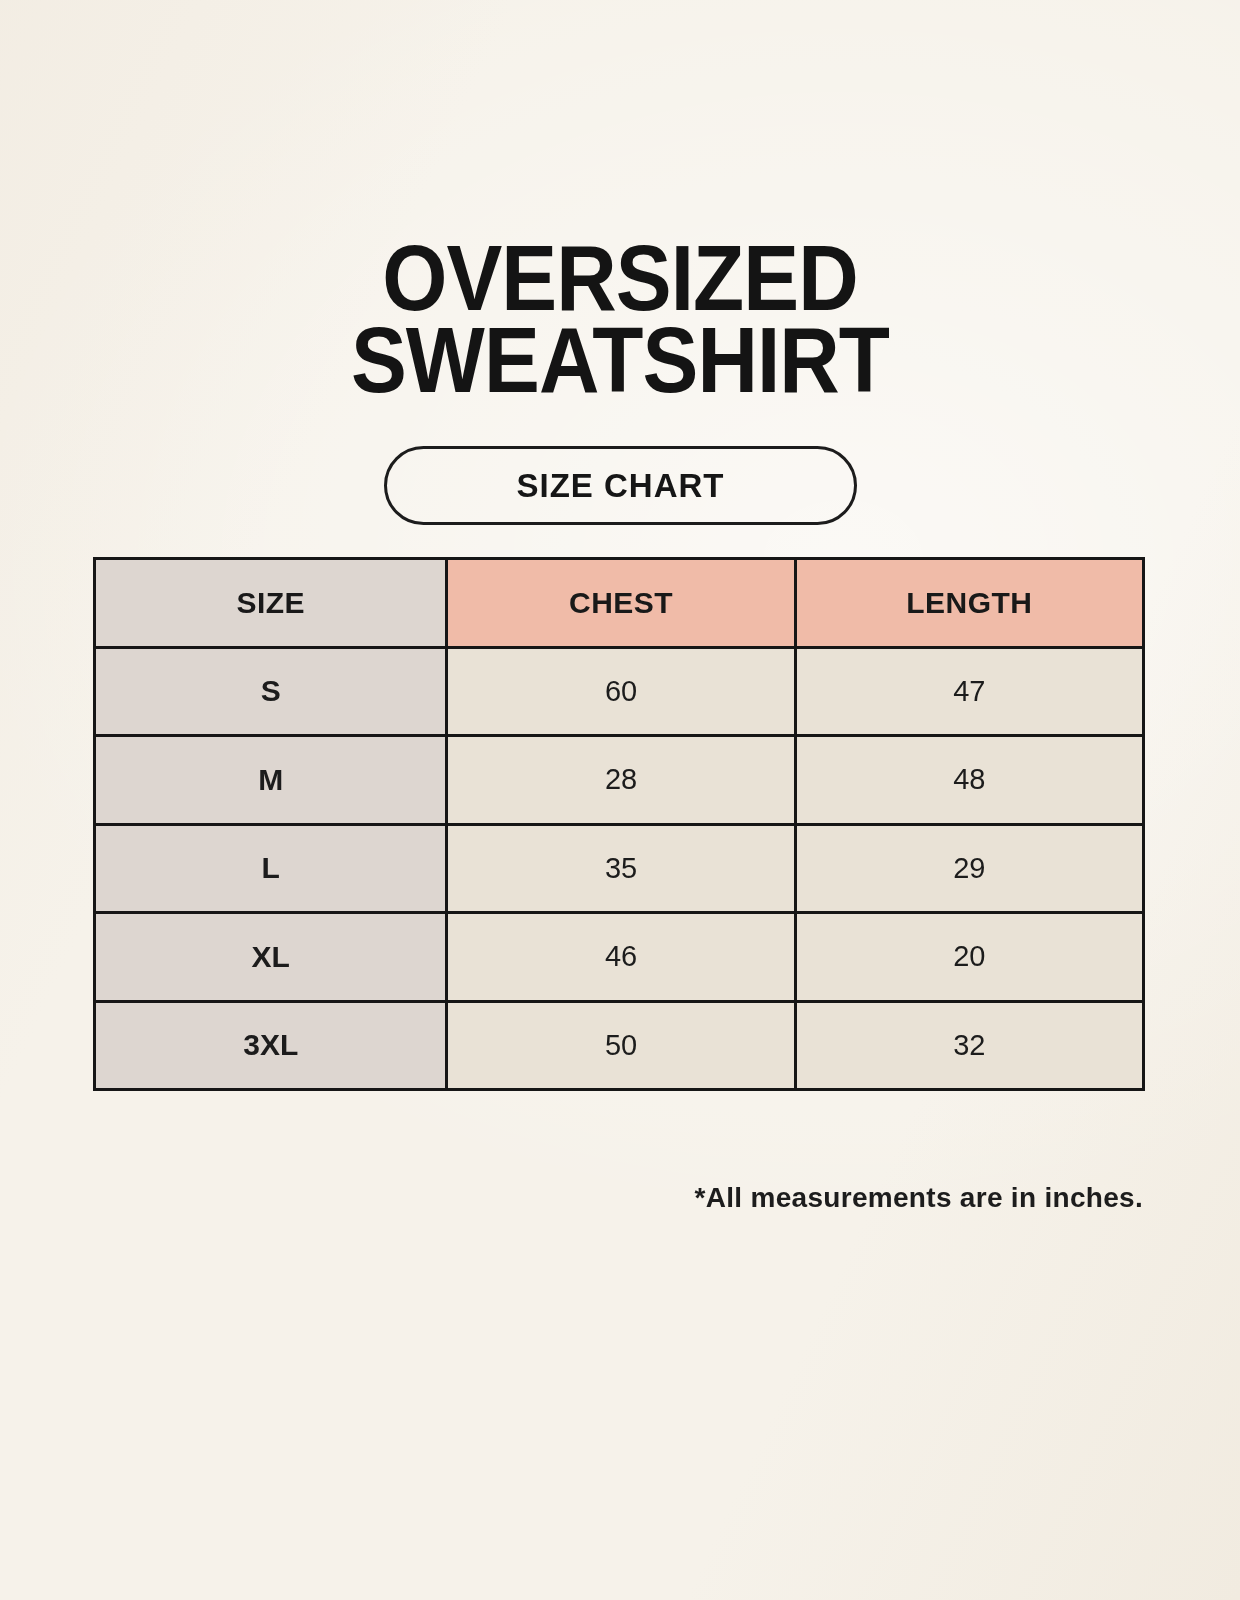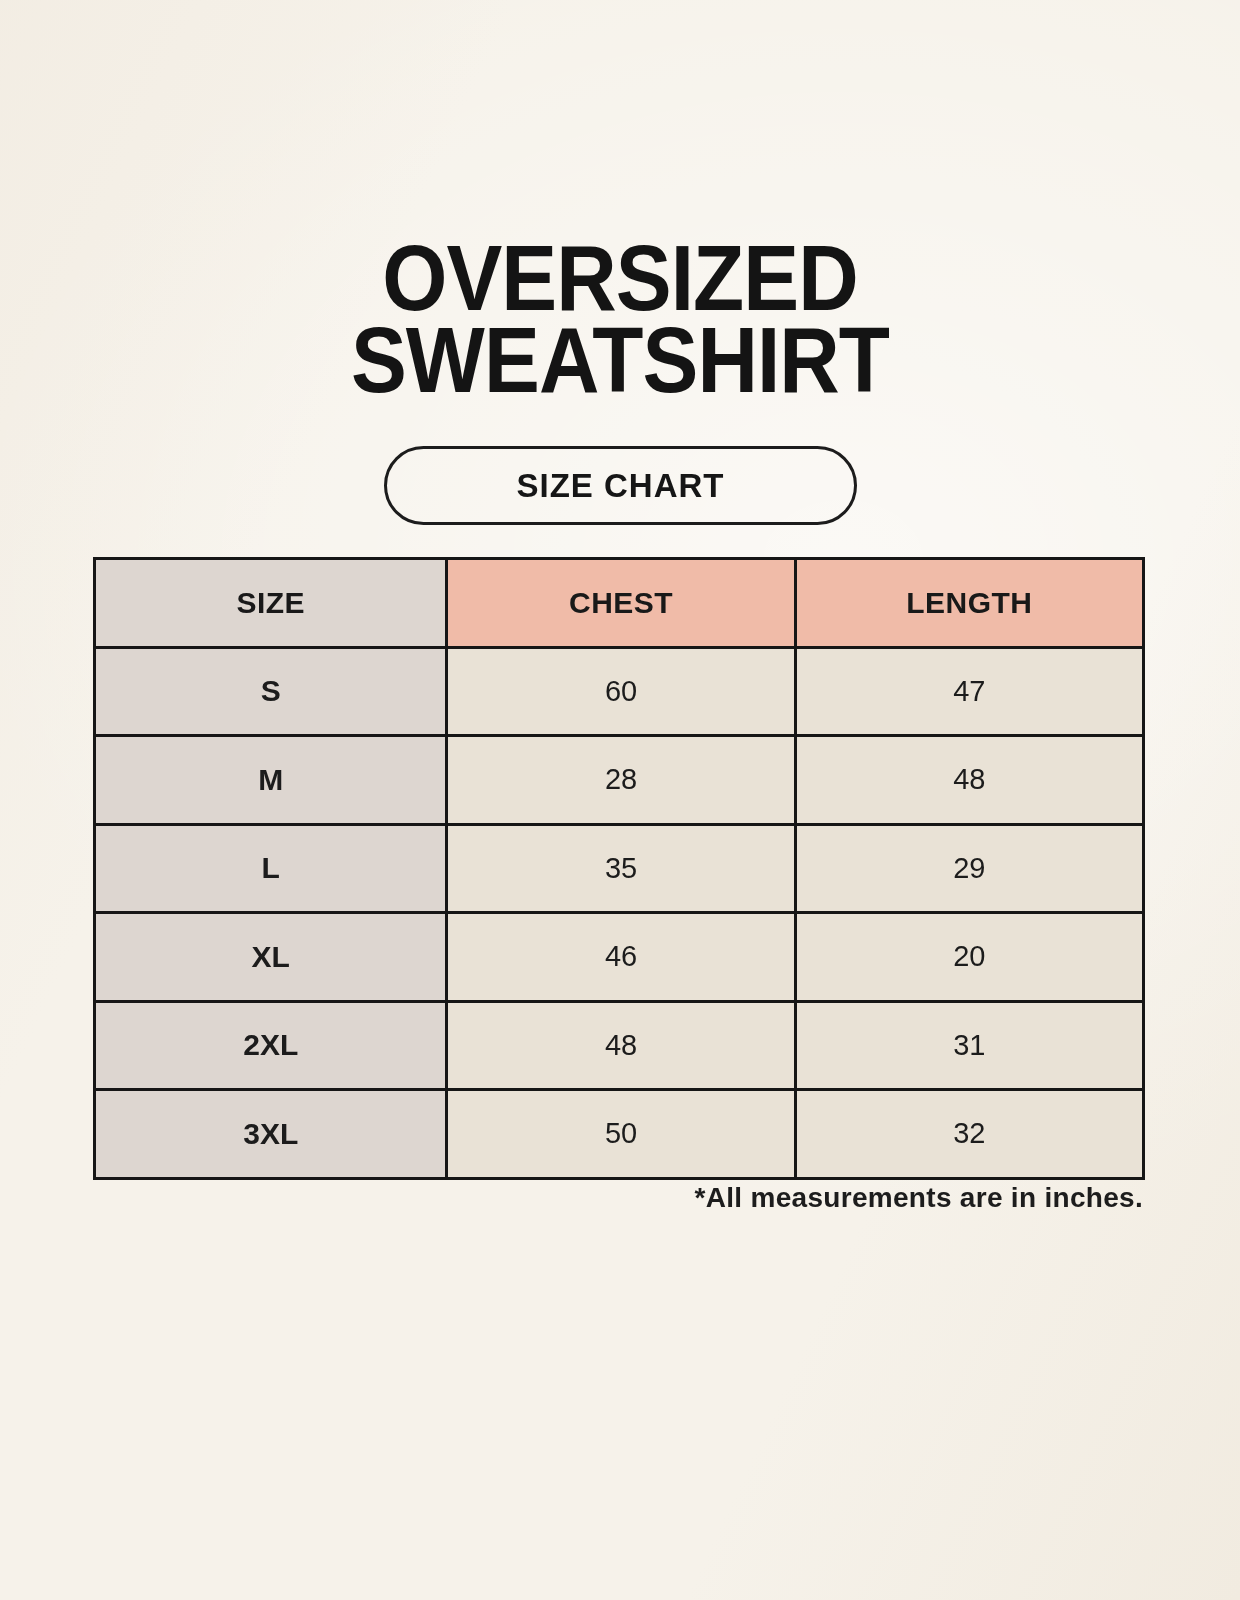--- a/index.html
+++ b/index.html
@@ -99,25 +99,20 @@
         <td class="size-cell">L</td>
         <td>35</td>
         <td>29</td>
       </tr>
       <tr>
         <td class="size-cell">XL</td>
         <td>46</td>
         <td>20</td>
       </tr>
       <tr>
-        <td class="size-cell">2XL</td>
-        <td>48</td>
-        <td>31</td>
-      </tr>
-      <tr>
         <td class="size-cell">3XL</td>
         <td>50</td>
         <td>32</td>
       </tr>
     </tbody>
   </table>
 
   <div class="footnote">*All measurements are in inches.</div>
 
 </div>

